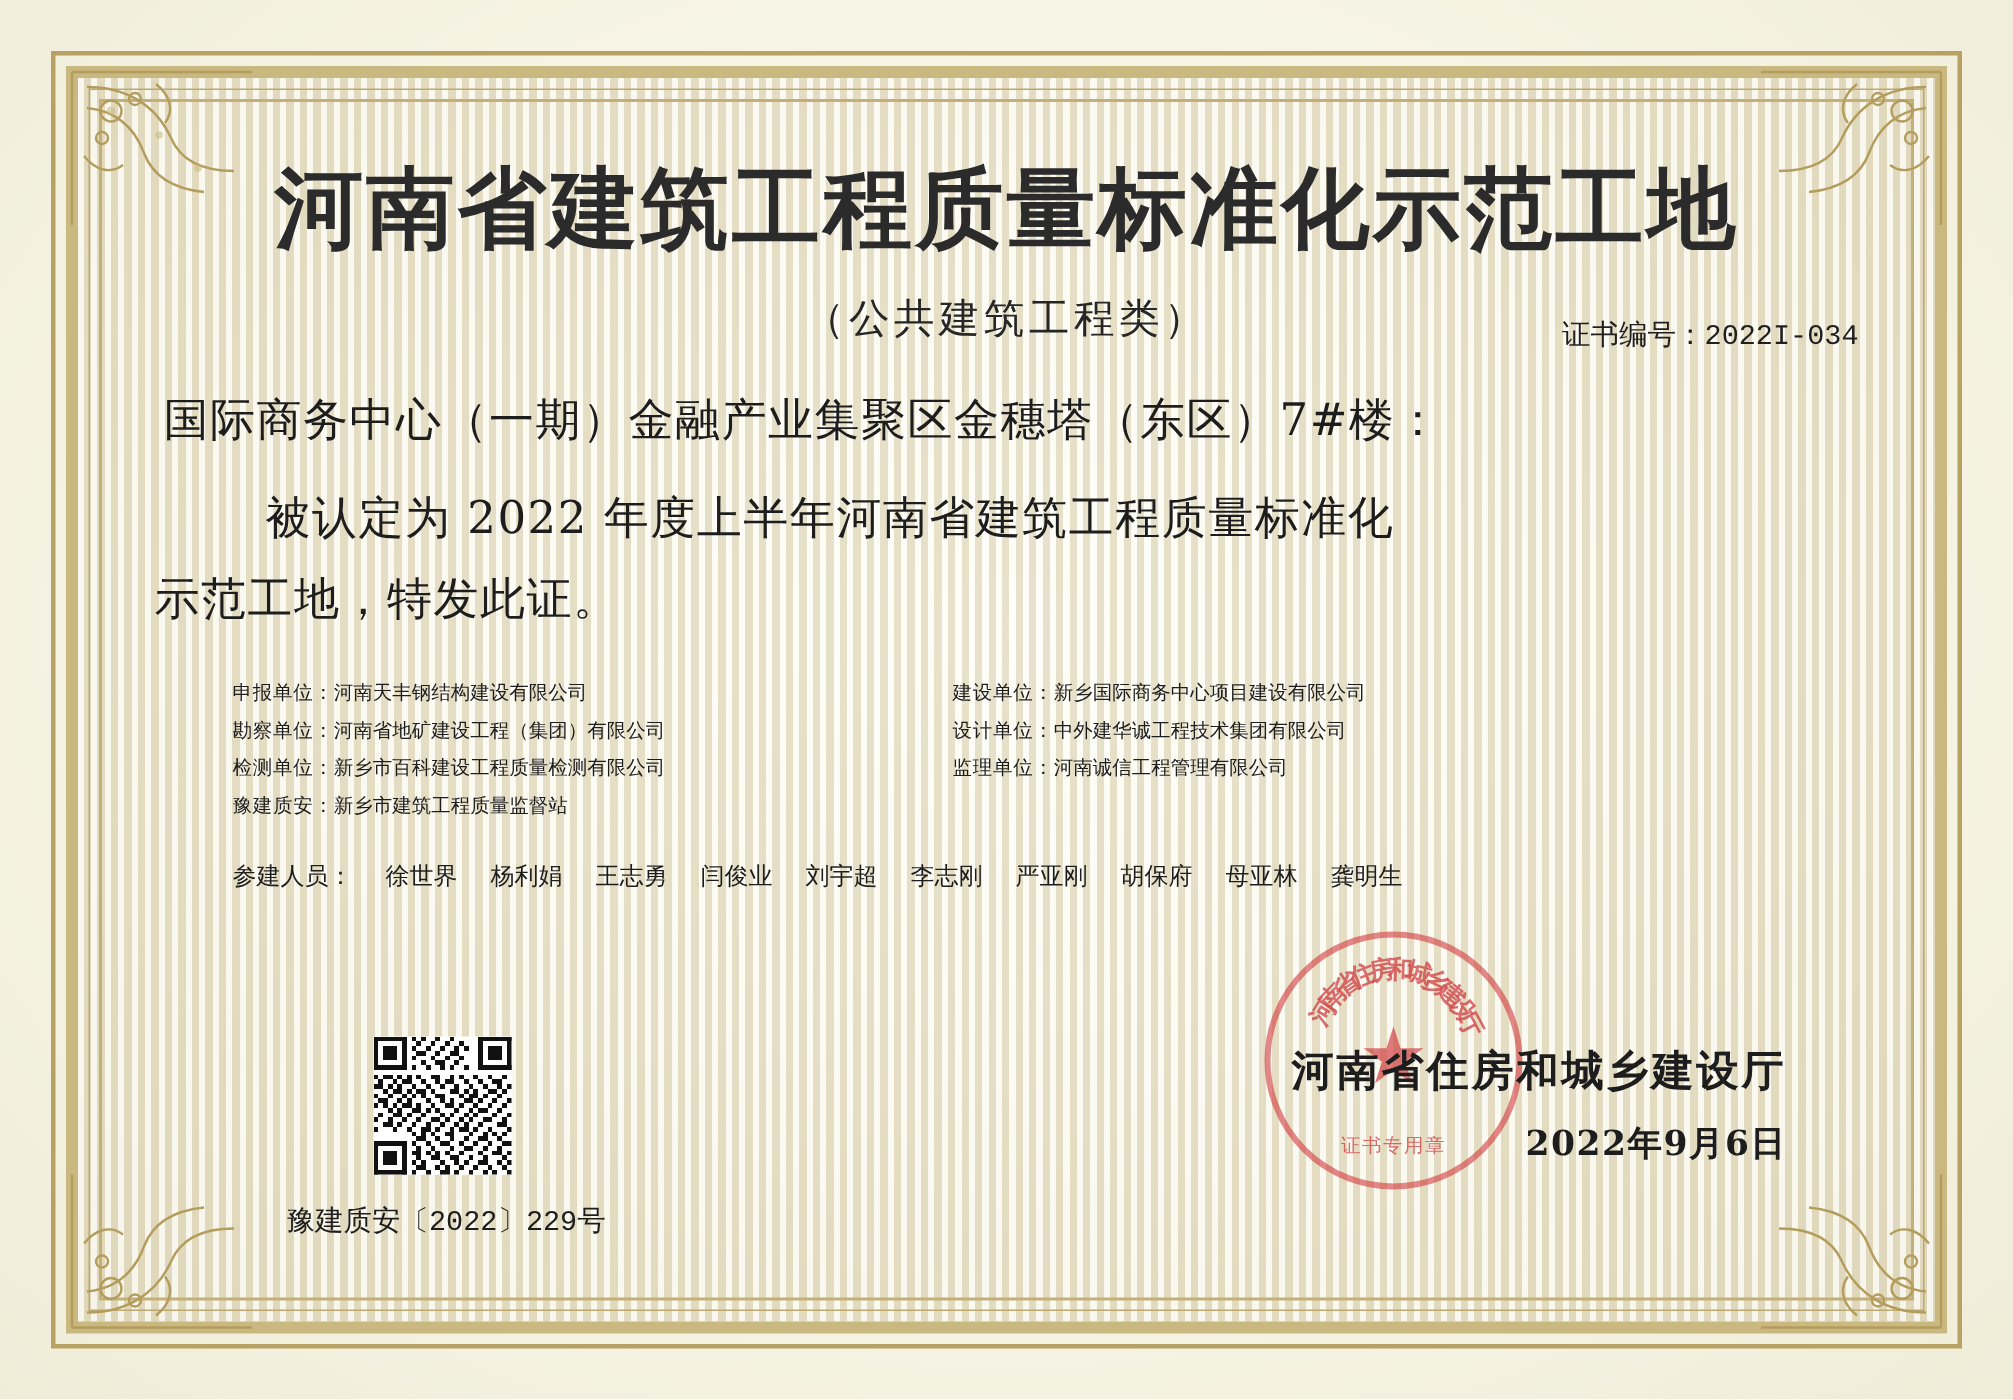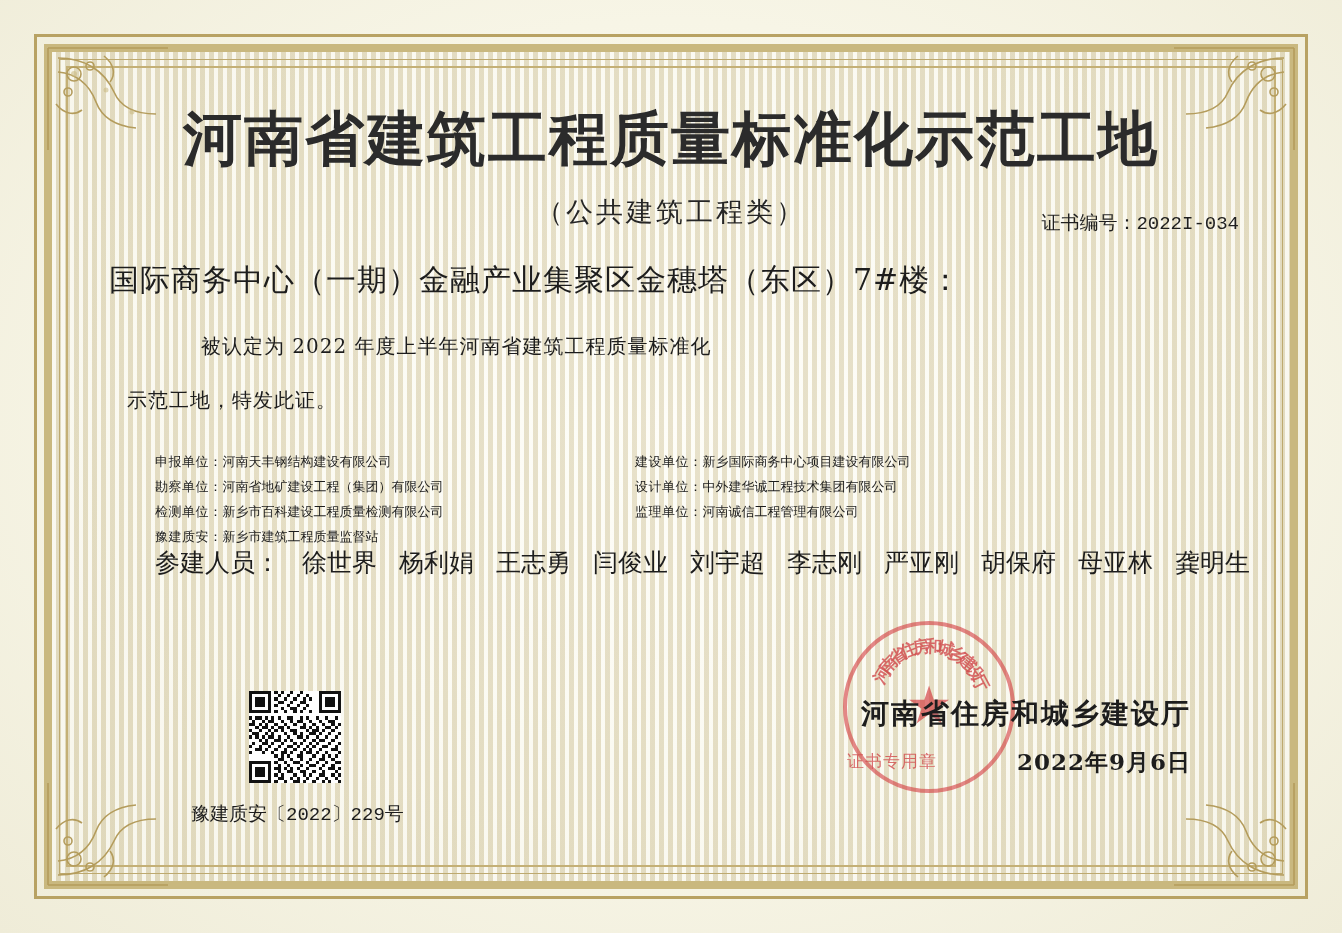--- a/index.html
+++ b/index.html
@@ -121,46 +121,46 @@
     font-size: 30px;
     color: #1d1d1d;
     font-family: "DejaVu Serif", "Liberation Serif", serif;
     letter-spacing: 1px;
     padding-left: 14px;
     white-space: nowrap;
   }
 
   .body-text {
     margin-top: 18px;
-    font-size: 20px;
+    font-size: 30px;
     line-height: 54px;
     color: #1d1d1d;
     font-family: "DejaVu Serif", "Liberation Serif", serif;
     letter-spacing: 1px;
     padding-left: 8px;
-    margin-left: 24px;
   }
   .body-text .indent { display: inline-block; width: 74px; }
 
   .units {
     margin-top: 26px;
     padding-left: 60px;
     display: grid;
     grid-template-columns: 480px 1fr;
     row-gap: 7px;
     font-size: 13px;
     color: #1d1d1d;
     font-family: "DejaVu Sans", "Liberation Sans", sans-serif;
   }
   .unit-cell { white-space: nowrap; }
   .unit-label { letter-spacing: 0.5px; }
 
   .staff {
+    margin-top: 28px;
     padding-left: 60px;
-    font-size: 25px;
+    font-size: 16px;
     color: #1d1d1d;
     font-family: "DejaVu Sans", "Liberation Sans", sans-serif;
     white-space: nowrap;
   }
   .staff .name { margin-left: 22px; }
   .staff .name:first-of-type { margin-left: 10px; }
 
   
   .bottom {
     position: absolute;
@@ -248,22 +248,22 @@
     color: rgba(205, 50, 55, 0.85);
     font-family: "DejaVu Serif", "Liberation Serif", serif;
     font-weight: bold;
     transform-origin: 0 0;
   }
   .seal .seal-bottom {
     position: absolute;
     bottom: 16px;
     left: 0;
     right: 0;
-    text-align: left;
-    font-size: 17px;
+    text-align: center;
+    font-size: 13px;
     color: rgba(205, 50, 55, 0.85);
     font-family: Liberation Mono, monospace;
     letter-spacing: 1px;
   }
 </style>
 </head>
 <body>
 
 <div class="certificate">
 

